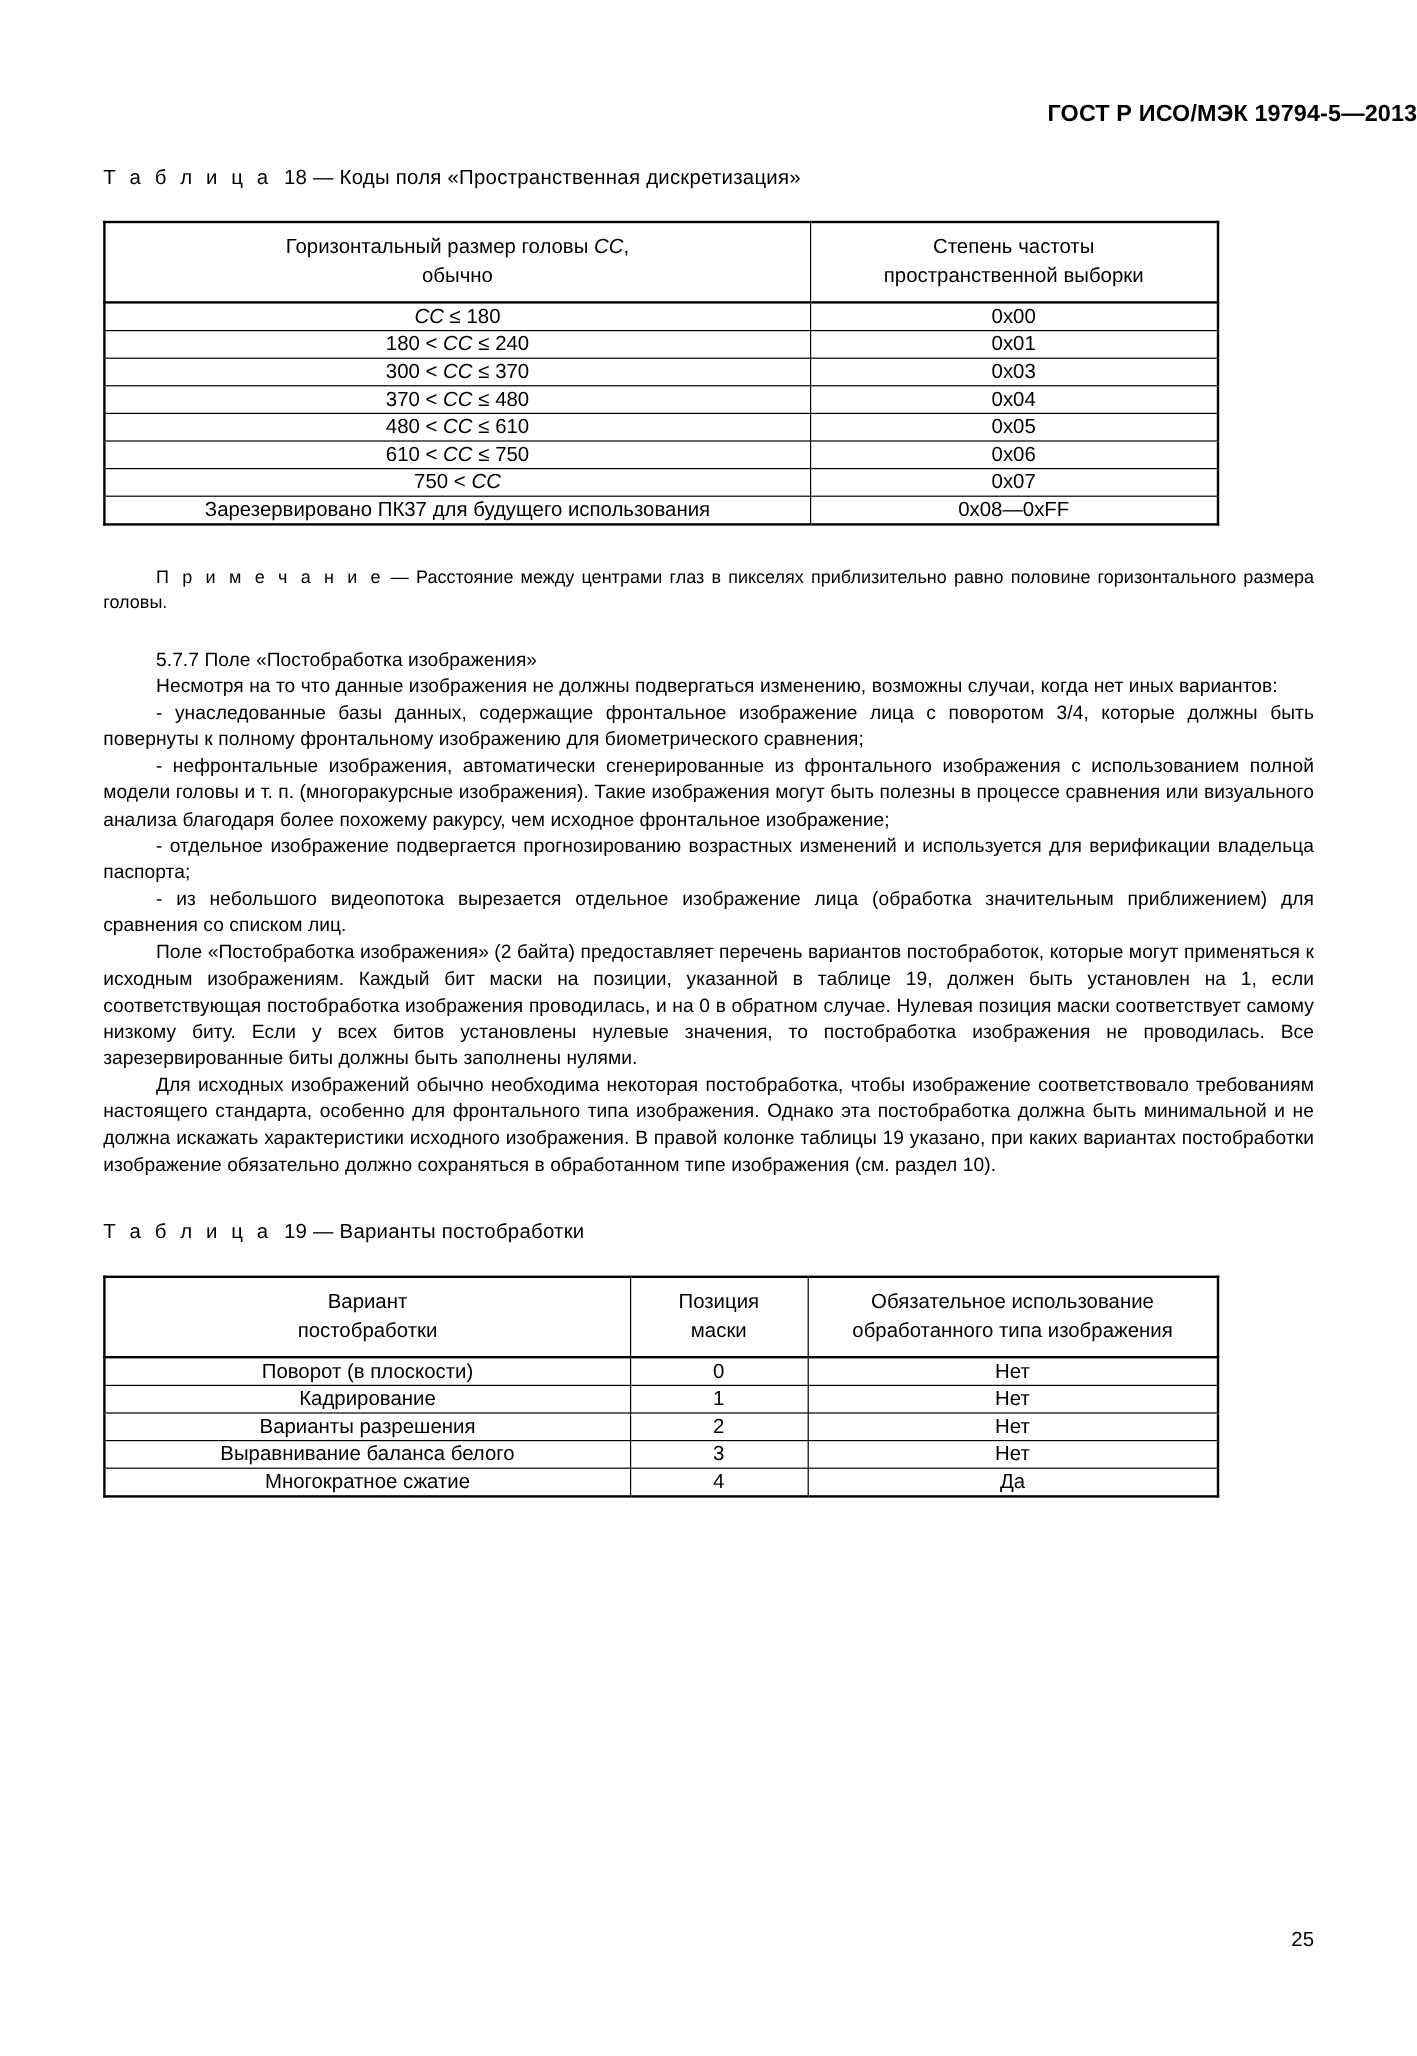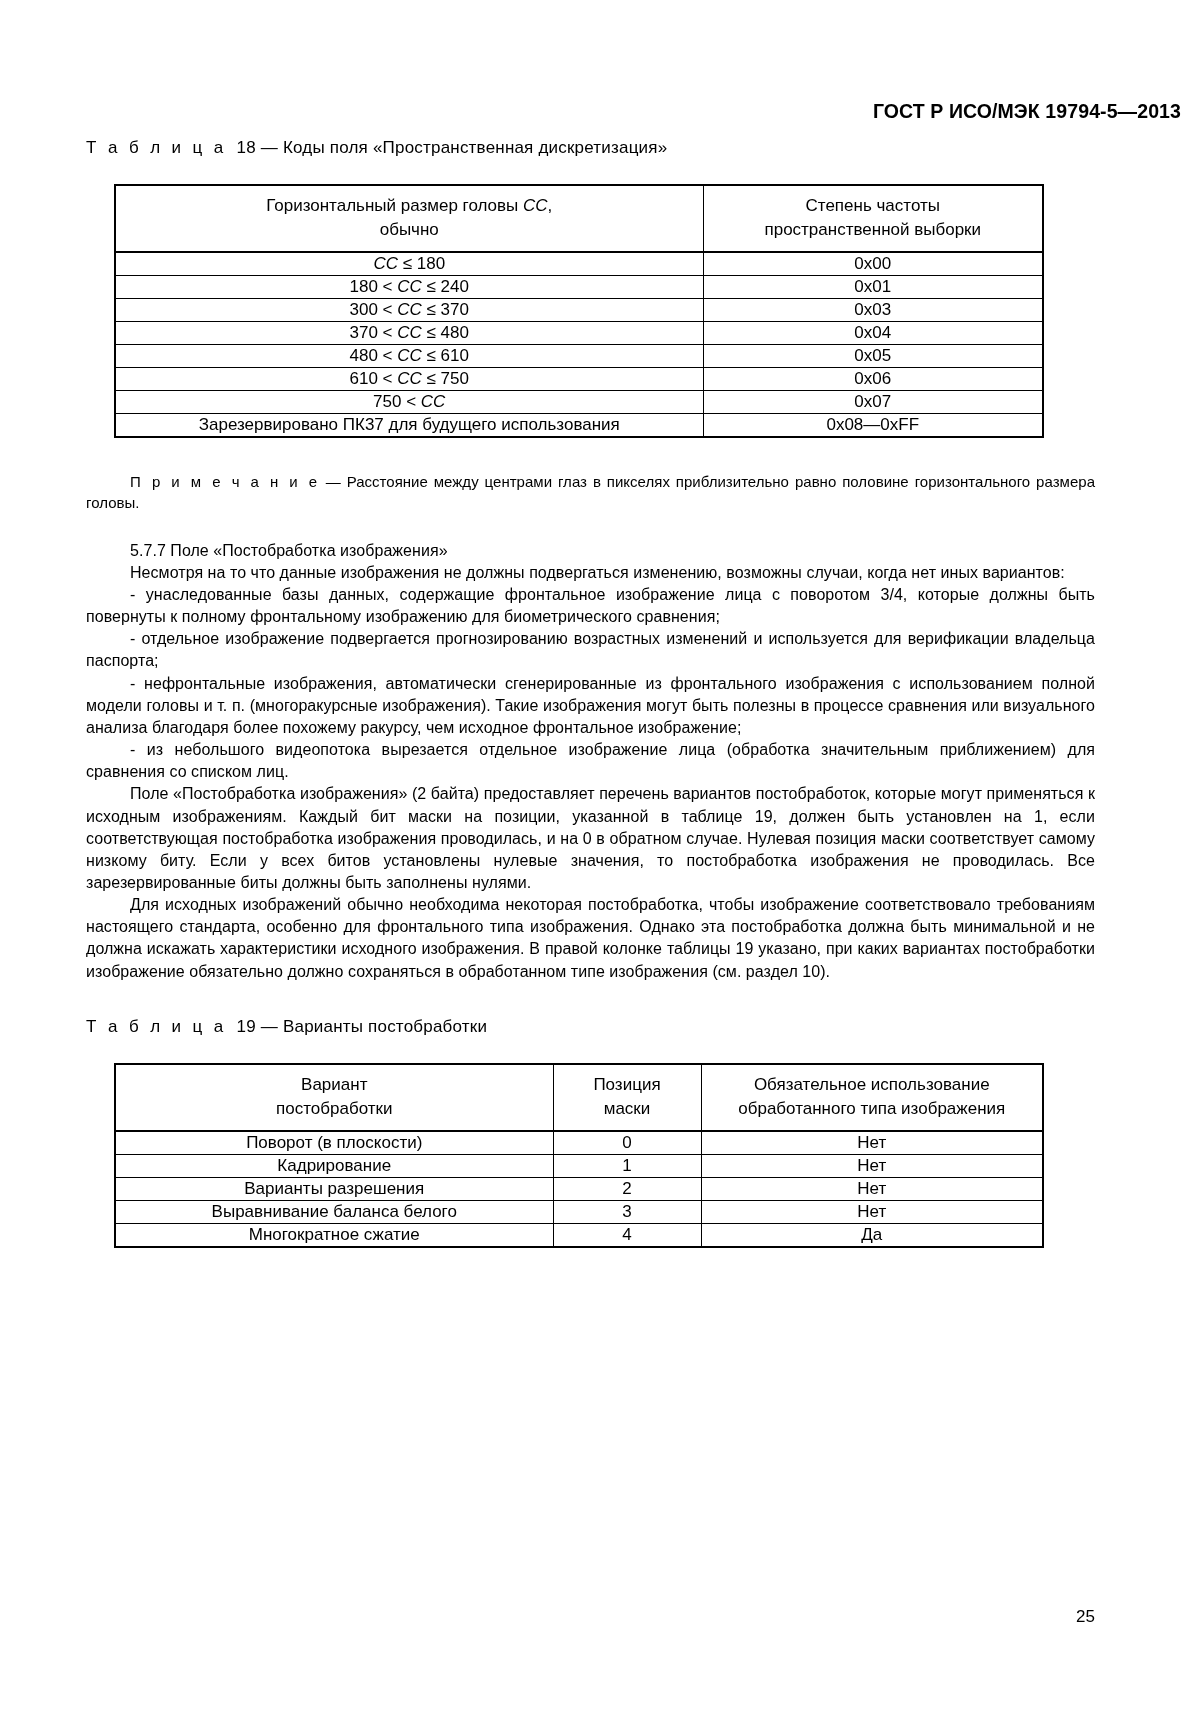--- a/index.html
+++ b/index.html
@@ -25,21 +25,21 @@
     position: absolute;
     left: 86px;
     top: 0;
     width: 1009px;
   }
 
   
   .doc-header {
     position: absolute;
     right: 0;
-    top: 100px;
+    top: 84px;
     font-size: 19.5px;
     font-weight: bold;
     letter-spacing: 0.1px;
     white-space: nowrap;
   }
 
   
   .table-caption {
     font-size: 17px;
     letter-spacing: 0.2px;
@@ -47,21 +47,20 @@
   .table-caption .sp {
     letter-spacing: 3.4px;
   }
 
   
   table.gost {
     border-collapse: collapse;
     width: 928px;
     table-layout: fixed;
     font-size: 17px;
-    margin-left: 28px;
   }
   table.gost td, table.gost th {
     border: 1px solid #000000;
     padding: 0;
     font-weight: normal;
     vertical-align: middle;
   }
   table.gost thead th {
     border-top: 2.5px solid #000;
     border-bottom: 2.5px solid #000;
@@ -202,22 +201,22 @@
 
     <div class="note">
       <span style="display:inline-block;width:44px;"></span><span class="lead">П р и м е ч а н и е</span><span> — Расстояние между центрами глаз в пикселях приблизительно равно половине горизонтального размера головы.</span>
     </div>
 
     <div class="gap-md"></div>
 
     <p class="body indent">5.7.7 Поле «Постобработка изображения»</p>
     <p class="body indent">Несмотря на то что данные изображения не должны подвергаться изменению, возможны случаи, когда нет иных вариантов:</p>
     <p class="body indent">- унаследованные базы данных, содержащие фронтальное изображение лица с поворотом 3/4, которые должны быть повернуты к полному фронтальному изображению для биометрического сравнения;</p>
+    <p class="body indent">- нефронтальные изображения, автоматически сгенерированные из фронтального изображения с использованием полной модели головы и т. п. (многоракурсные изображения). Такие изображения могут быть полезны в процессе сравнения или визуального анализа благодаря более похожему ракурсу, чем исходное фронтальное изображение;</p>
     <p class="body indent">- отдельное изображение подвергается прогнозированию возрастных изменений и используется для верификации владельца паспорта;</p>
-    <p class="body indent">- нефронтальные изображения, автоматически сгенерированные из фронтального изображения с использованием полной модели головы и т. п. (многоракурсные изображения). Такие изображения могут быть полезны в процессе сравнения или визуального анализа благодаря более похожему ракурсу, чем исходное фронтальное изображение;</p>
     <p class="body indent">- из небольшого видеопотока вырезается отдельное изображение лица (обработка значительным приближением) для сравнения со списком лиц.</p>
     <p class="body indent">Поле «Постобработка изображения» (2 байта) предоставляет перечень вариантов постобработок, которые могут применяться к исходным изображениям. Каждый бит маски на позиции, указанной в таблице 19, должен быть установлен на 1, если соответствующая постобработка изображения проводилась, и на 0 в обратном случае. Нулевая позиция маски соответствует самому низкому биту. Если у всех битов установлены нулевые значения, то постобработка изображения не проводилась. Все зарезервированные биты должны быть заполнены нулями.</p>
     <p class="body indent">Для исходных изображений обычно необходима некоторая постобработка, чтобы изображение соответствовало требованиям настоящего стандарта, особенно для фронтального типа изображения. Однако эта постобработка должна быть минимальной и не должна искажать характеристики исходного изображения. В правой колонке таблицы 19 указано, при каких вариантах постобработки изображение обязательно должно сохраняться в обработанном типе изображения (см. раздел 10).</p>
 
     <div class="gap-lg"></div>
 
     <div class="table-caption">
       <span class="sp">Т а б л и ц а</span><span>&nbsp;&nbsp;</span><span>19</span><span>&nbsp;</span><span>— Варианты постобработки</span>
     </div>
 

